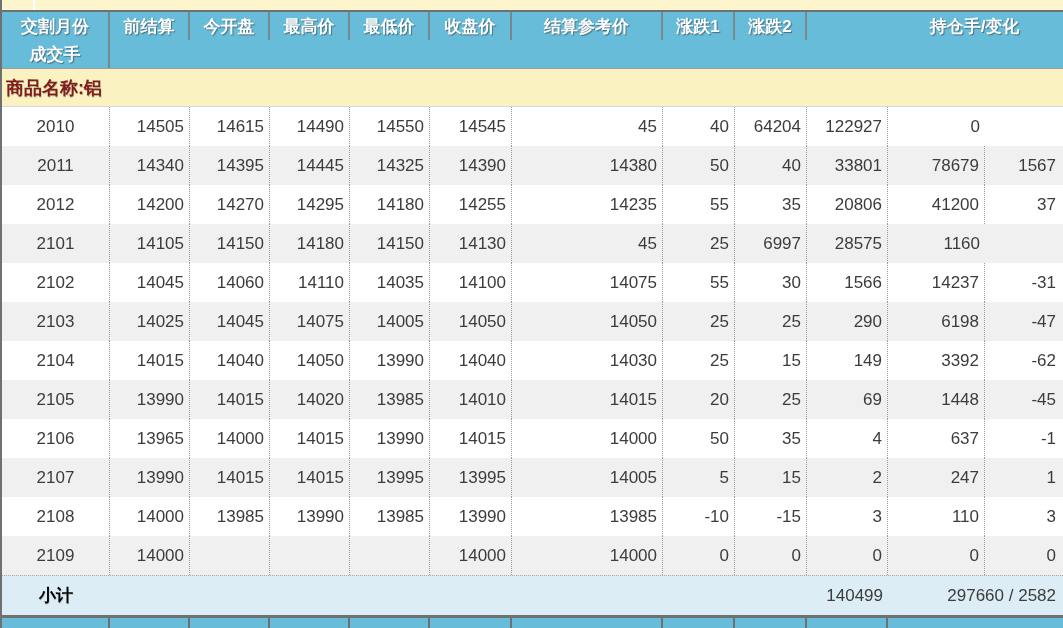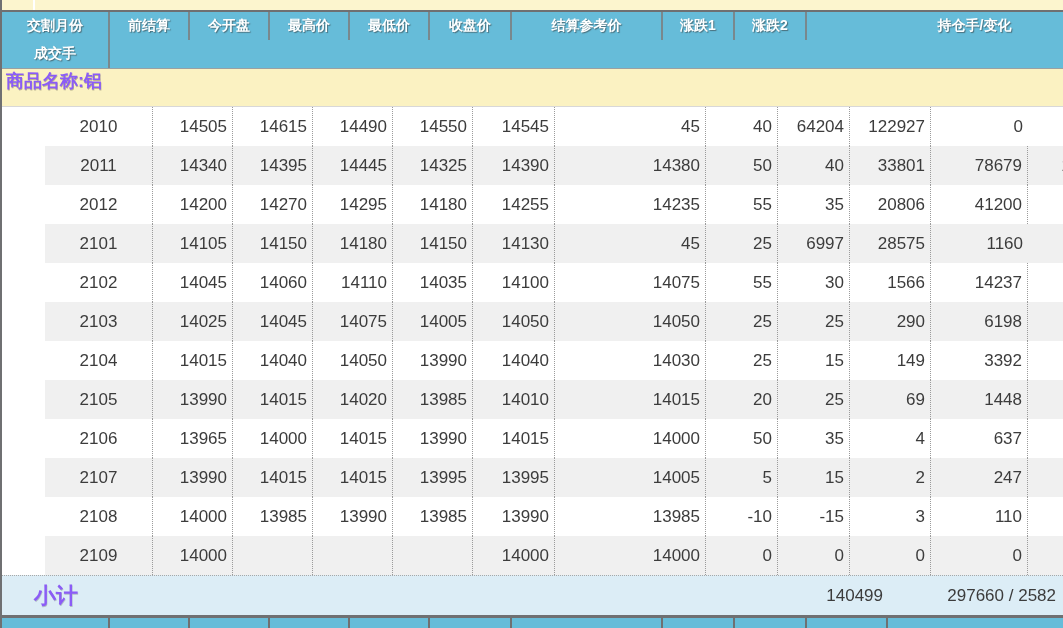--- a/index.html
+++ b/index.html
@@ -14,54 +14,54 @@
   }
   
   .top-strip{height:10px;background:#FCF5CE;position:relative;}
   .top-strip .tick{position:absolute;left:31px;top:0;width:2px;height:100%;background:#ffffff;}
   .dark-line{height:2px;background:#6F7072;}
   .bottom-line{height:3px;background:#6F7072;}
 
   
   .header-row{background:#66BCD9;height:57px;border-bottom:1px solid #9aa0a2;box-sizing:border-box;}
   .header-cell{
-    color:#fff;font-weight:bold;font-size:14px;
+    color:#fff;font-weight:bold;font-size:17px;
     display:flex;align-items:center;justify-content:center;
     border-right:2px solid #79888D;box-sizing:border-box;
     text-shadow:1px 1px 1px rgba(50,50,50,.55);
     white-space:nowrap;overflow:hidden;
   }
   .header-cell.last{grid-column:11/13;border-right:none;}
 
   
   .product-row{
-    height:38px;background:#FBF2C2;display:flex;align-items:flex-start;
-    font-weight:bold;font-size:18px;color:#8b5cf6;padding-left:4px;
+    height:38px;background:#FBF2C2;display:flex;align-items:center;
+    font-weight:bold;font-size:18px;color:#7f1d1d;padding-left:4px;
     border-bottom:1px solid #d8d8d8;box-sizing:border-box;
     text-shadow:.5px .5px 0 rgba(0,0,0,.25);
   }
 
   
-  .data-row{height:39px;background:#fff;margin-left:43px;}
+  .data-row{height:39px;background:#fff;}
   .data-row.alt{background:#F0F0F0;}
   .cell{
     font-size:17px;color:#3c3c3c;
     display:flex;align-items:center;justify-content:flex-end;
     padding-right:5px;box-sizing:border-box;
     border-right:1px dotted #9b9b9b;
     white-space:nowrap;overflow:hidden;
   }
   .cell.month{justify-content:center;padding-right:0;}
   .cell.no-border{border-right:none;}
 
   
   .subtotal-row{height:40px;background:#DCEDF6;border-top:1px dotted #a8a8a8;box-sizing:border-box;}
   .subtotal-row .cell{border-right:none;}
   .subtotal-label{
-    font-size:22px;font-weight:bold;color:#8b5cf6;
+    font-size:17px;font-weight:bold;color:#000000;
     display:flex;align-items:center;justify-content:center;
     text-shadow:.5px .5px 0 rgba(0,0,0,.2);
   }
   .subtotal-spacer{grid-column:2/10;}
   .subtotal-oi{grid-column:11/13;}
 
   
   .bottom-strip{height:10px;background:#66BCD9;}
   .bottom-strip .bcell{border-right:2px solid #6F7072;box-sizing:border-box;}
   .bottom-strip .bcell.last{grid-column:11/13;border-right:none;}

